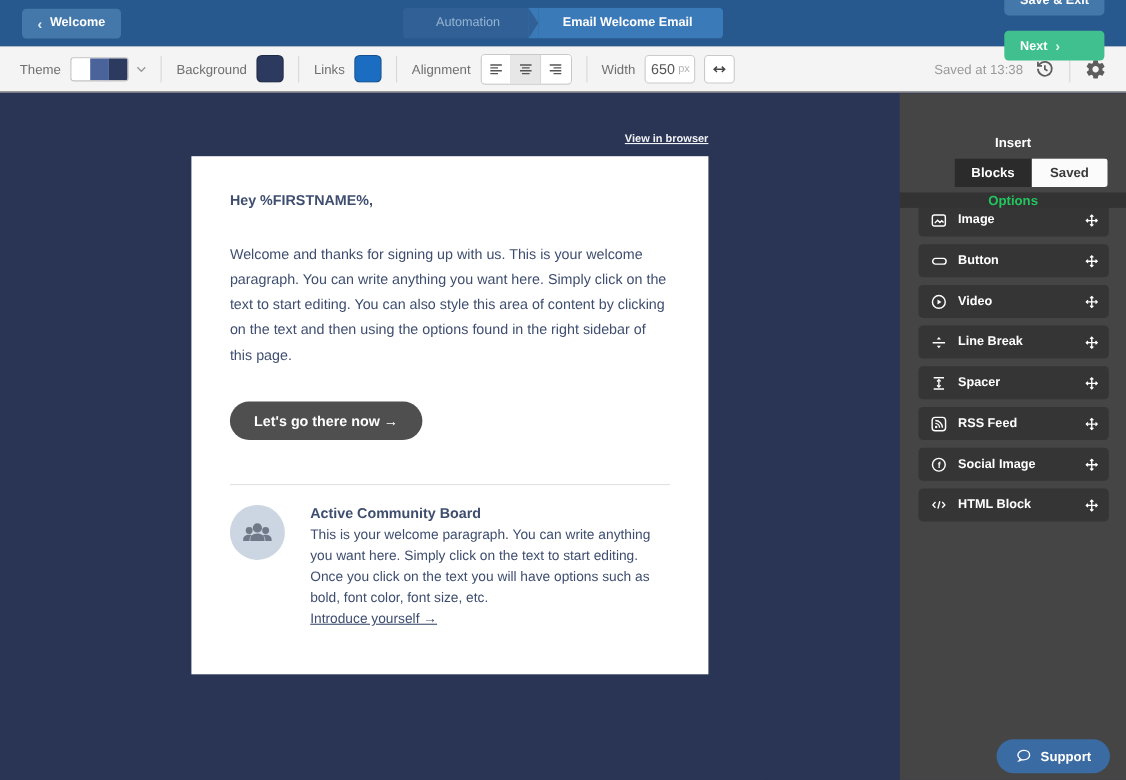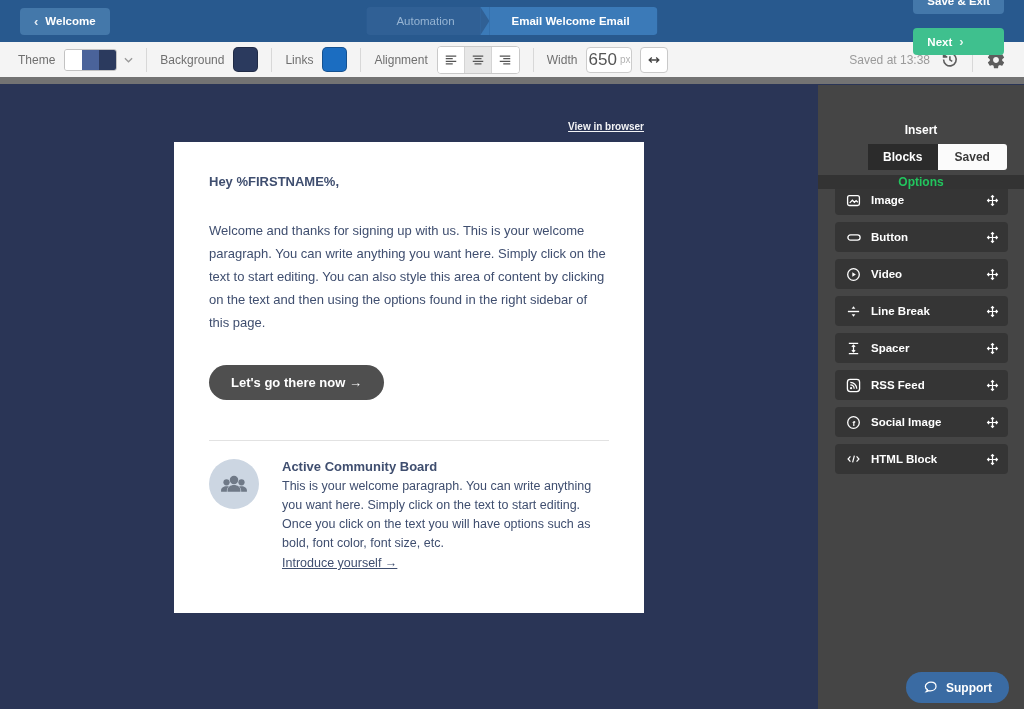--- a/index.html
+++ b/index.html
@@ -12,33 +12,33 @@
   .btn-steel { background:#4478aa; }
   .btn-green { background:#3fc08e; }
   .chev { font-size:13px; line-height:1; opacity:.85; }
   .breadcrumb { position:absolute; left:50%; top:7px; transform:translateX(-50%); height:28px; display:flex; border-radius:4px; overflow:hidden; }
   .crumb1 { background:#306095; color:#96b4d3; font-size:11.5px; display:flex; align-items:center; padding:0 26px 0 30px; }
   .crumb-arrow { width:0; height:0; border-top:14px solid transparent; border-bottom:14px solid transparent; border-left:9px solid #306095; background:#3b7ab8; }
   .crumb2 { background:#3b7ab8; color:#fff; font-size:11.5px; font-weight:bold; display:flex; align-items:center; padding:0 28px 0 22px; }
   .hdr-right { margin-left:auto; display:flex; gap:14px;flex-direction:column; }
 
   
-  .toolbar { position:absolute; top:42px; left:0; width:1024px; height:42px; background:#f4f4f4; border-bottom:7px solid #737373; display:flex; align-items:center; padding:0 18px; z-index:4; }
+  .toolbar { position:absolute; top:42px; left:0; width:1024px; height:42px; background:#f4f4f4; border-bottom:1px solid #737373; display:flex; align-items:center; padding:0 18px; z-index:4; }
   .tb-label { font-size:12px; color:#6f6f6f; margin-right:9px; white-space:nowrap; }
   .tb-div { width:1px; height:24px; background:#d8d8d8; margin:0 13px; }
   .theme-swatch { display:flex; height:22px; border:1px solid #c2c2c2; border-radius:3px; overflow:hidden; }
   .theme-swatch span { width:17px; height:100%; display:block; }
   .theme-caret { margin-left:7px; color:#999; display:flex; align-items:center; }
   .color-swatch { width:25px; height:25px; border-radius:5px; border:1px solid rgba(0,0,0,.25); }
   .align-group { display:flex; border:1px solid #c9c9c9; border-radius:4px; overflow:hidden; background:#fff; }
   .align-btn { width:27px; height:26px; display:flex; align-items:center; justify-content:center; color:#555; background:#fff; border:none; border-right:1px solid #d4d4d4; cursor:pointer; }
   .align-btn:last-child { border-right:none; }
   .align-btn.active { background:#e7e7e7; }
   .width-input { width:46px; height:26px; border:1px solid #ccc; border-radius:4px; background:#fff; display:flex; align-items:center; justify-content:center; gap:3px; margin-right:8px; }
-  .width-input .val { font-size:17px; color:#555; }
+  .width-input .val { font-size:13px; color:#555; }
   .width-input .unit { font-size:10px; color:#b3b3b3; }
   .fit-btn { width:28px; height:26px; border:1px solid #c9c9c9; border-radius:4px; background:#fff; display:flex; align-items:center; justify-content:center; color:#444; cursor:pointer; }
   .tb-right { margin-left:auto; display:flex; align-items:center; }
   .saved-text { font-size:12px; color:#9a9a9a; margin-right:10px; }
   .icon-btn { background:none; border:none; cursor:pointer; color:#5d5d5d; display:flex; align-items:center; }
 
   
   .canvas { position:absolute; top:85px; left:0; width:818px; bottom:0; background:#2a3556; overflow:hidden; }
   .email-wrap { width:470px; margin:0 auto; }
   .view-browser { display:block; text-align:right; margin-top:36px; margin-bottom:10px; font-size:10px; font-weight:bold; color:#f2f3f5; text-decoration:underline; cursor:pointer; }

